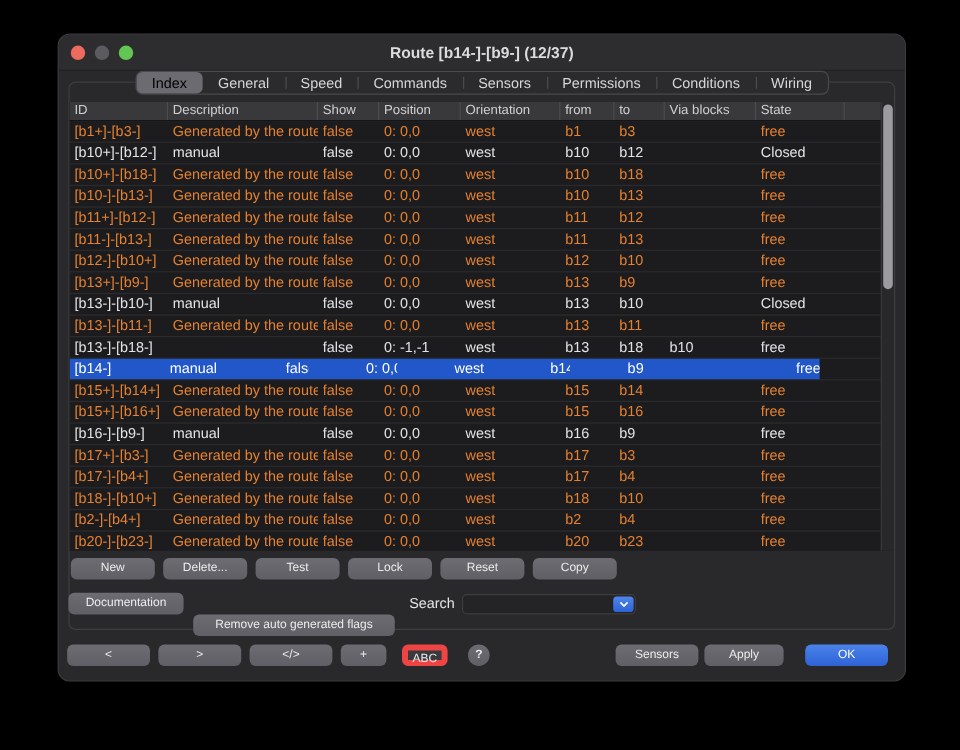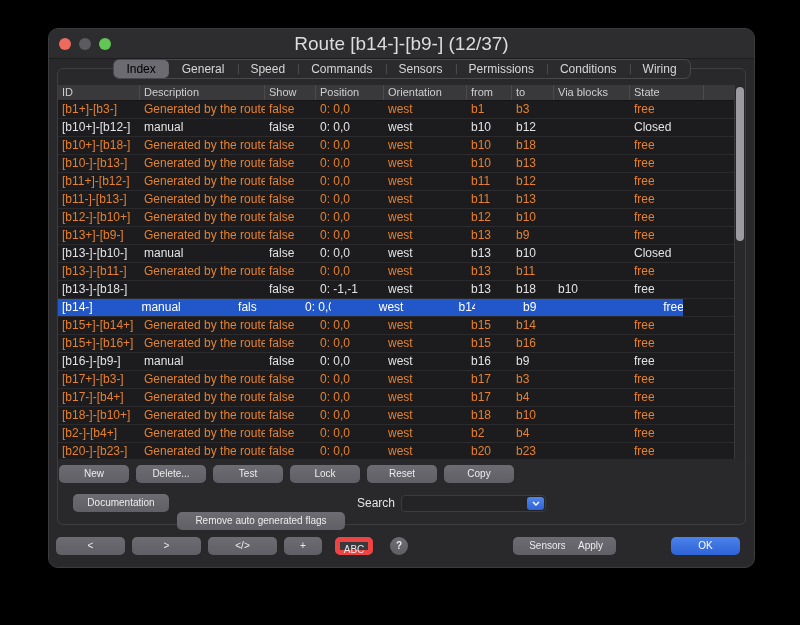--- a/index.html
+++ b/index.html
@@ -8,21 +8,21 @@
   .window { position:absolute; left:48px; top:28px; width:707px; height:540px;
             background:#29292b; border:1px solid #3c3c3f; border-radius:10px; }
   
   .titlebar { position:relative; height:30px; background:#2d2d2f;
               border-bottom:1px solid #1d1d1f; border-radius:9px 9px 0 0; }
   .lights { position:absolute; left:10px; top:9px; display:flex; gap:8px; }
   .light { width:12px; height:12px; border-radius:50%; }
   .light.close { background:#ec6a5e; }
   .light.min   { background:#5b5b60; }
   .light.zoom  { background:#62c554; }
-  .title { text-align:center; line-height:29px; font-size:19px; font-weight:normal; color:#dcdcde; }
+  .title { text-align:center; line-height:29px; font-size:13px; font-weight:bold; color:#dcdcde; }
   
   .tabstrip { position:absolute; top:30px; left:50%; transform:translateX(-50%);
               display:flex; height:20px; border:1px solid #49494d; border-radius:6px;
               background:#2b2b2e; z-index:3; }
   .tab { position:relative; display:flex; align-items:center; padding:0 13px;
          font-size:12px; color:#d6d6d9; white-space:nowrap; cursor:default; }
   .tab:not(:first-child)::before { content:""; position:absolute; left:0; top:4px; bottom:4px;
          width:1px; background:#4d4d51; }
   .tab.selected { background:#6b6b71; border-radius:5px; color:#000000; }
   .tab.selected::before, .tab.selected + .tab::before { display:none; }
@@ -56,42 +56,42 @@
   .scrollbar { position:absolute; right:0; top:0; width:11px; height:100%;
                background:#28282b; border-left:1px solid #39393c; }
   .thumb { position:absolute; left:1px; top:2px; width:8px; height:154px;
            border-radius:4px; background:#9b9ba0; }
   
   .btn { display:inline-block; background:linear-gradient(#6c6c72,#5f5f65); border:none;
          border-radius:5px; color:#ececee; font-size:10px; height:18px; line-height:18px;
          text-align:center; font-family:inherit; padding:0; cursor:default; }
   .row-actions { position:absolute; left:10px; top:436px; display:flex; gap:7px; }
   .row-actions .btn { width:70px; }
-  .row-tools { position:absolute; left:24px; top:465px; height:18px; display:flex; align-items:center; }
+  .row-tools { position:absolute; left:8px; top:465px; height:18px; display:flex; align-items:center; }
   .btn.doc { width:96px; }
   .btn.remove { width:168px; margin-left:8px;margin-top:36px; }
   .search-label { margin-left:12px; font-size:12px; color:#e4e4e6; }
   .combo { margin-left:6px; width:145px; height:17px; background:#242427;
            border:1px solid #3c3c40; border-radius:4px; position:relative; }
   .combo-value { font-size:11px; color:#e4e4e6; line-height:15px; padding-left:5px; }
   .combo-btn { position:absolute; right:1px; top:1px; width:17px; height:13px; border-radius:3px;
                background:linear-gradient(#4f86ec,var(--ok,#2e63d6));
                display:flex; align-items:center; justify-content:center; }
   
   .row-bottom { position:absolute; left:0; top:508px; width:705px; height:18px; }
   .row-bottom .btn { position:absolute; top:0; }
   .nav-prev  { left:7px;   width:69px; }
   .nav-next  { left:83px;  width:69px; }
   .nav-code  { left:159px; width:69px; }
   .nav-add   { left:235px; width:38px; }
   .nav-abc   { left:286px; width:38px; background:#3a3a3e; border:5px solid #ef4444;
                line-height:16px; }
   .nav-help  { left:341px; width:18px; border-radius:50%; font-weight:bold; }
   .dlg-cancel{ left:464px; width:69px; }
-  .dlg-apply { left:516px; width:51px; }
+  .dlg-apply { left:538px; width:66px; }
   .dlg-ok    { left:622px; width:69px; background:linear-gradient(#4b82ea,var(--ok,#2e63d6));
                color:#fff; }
 </style>
 </head>
 <body>
 
 <div class="window">
 
   <div class="titlebar">
     <div class="lights">

